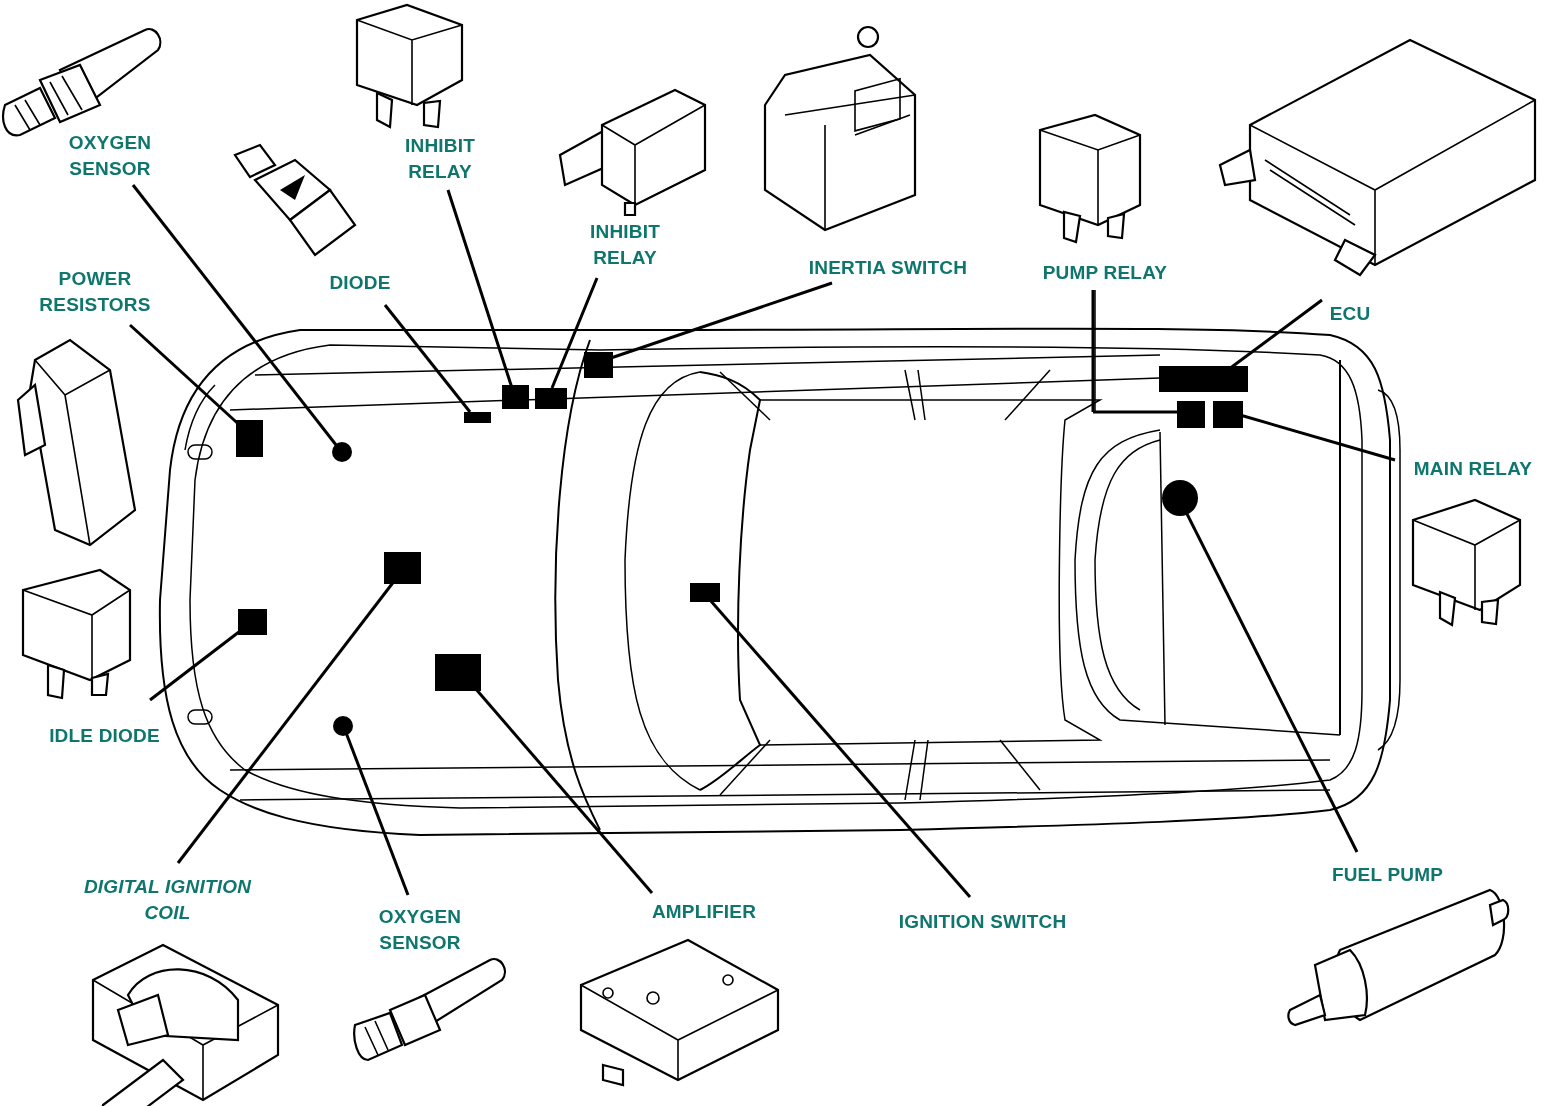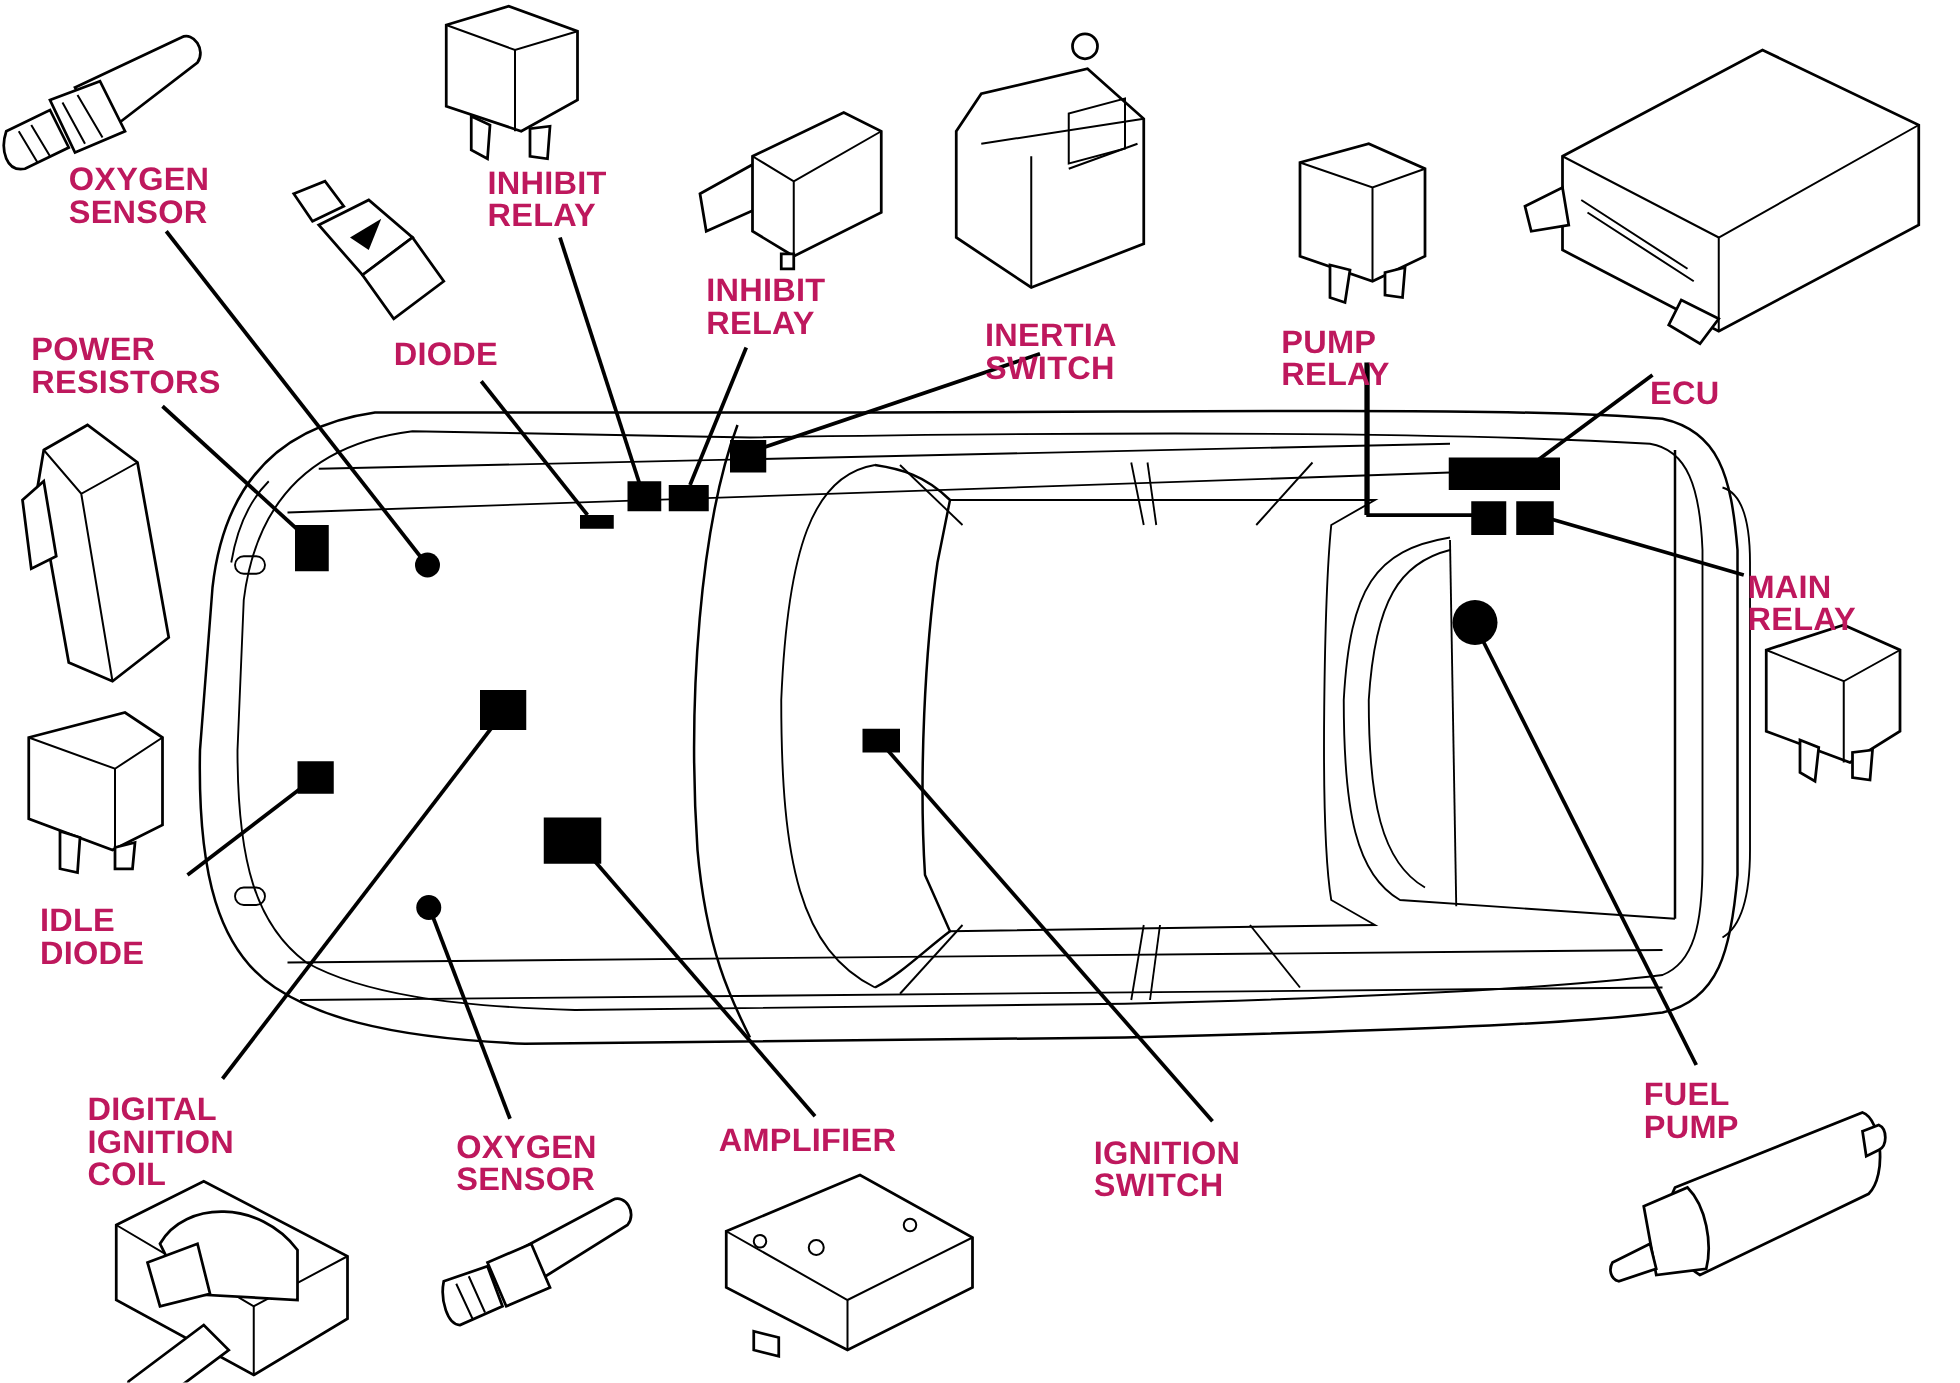--- a/index.html
+++ b/index.html
@@ -1,20 +1,20 @@
 <!DOCTYPE html>
 <html><head>
 <meta charset="utf-8">
 <style>
   html, body { margin: 0; padding: 0; background: #ffffff; }
   body { width: 1568px; height: 1106px; position: relative; overflow: hidden;
          font-family: "Liberation Sans", sans-serif; }
   #diagram { position: absolute; left: 0; top: 0; width: 1568px; height: 1106px; }
   .lbl { position: absolute; font-family: "Liberation Sans", sans-serif; font-weight: bold;
-         font-size: 26px; color: #be185d; line-height: 26px; white-space: pre-line;
+         font-size: 19px; color: #0f766e; text-align: center; line-height: 26px; white-space: pre-line;
          letter-spacing: 0.2px; }
   .outline { fill: none; stroke: #000; stroke-width: 2; }
   .thin { fill: none; stroke: #000; stroke-width: 1.5; }
   .leader { stroke: #000; stroke-width: 3; fill: none; }
   .marker { fill: #000; }
   .part { fill: #fff; stroke: #000; stroke-width: 2.2; }
   .partln { fill: none; stroke: #000; stroke-width: 1.6; }
 </style>
 </head>
 <body>
@@ -214,19 +214,19 @@
 <div class="lbl" style="left:315px; top:270px; width:90px;">DIODE</div>
 <div class="lbl" style="left:390px; top:133px; width:100px;">INHIBIT
 RELAY</div>
 <div class="lbl" style="left:565px; top:219px; width:120px;">INHIBIT
 RELAY</div>
 <div class="lbl" style="left:788px; top:255px; width:200px;">INERTIA SWITCH</div>
 <div class="lbl" style="left:1025px; top:260px; width:160px;">PUMP RELAY</div>
 <div class="lbl" style="left:1320px; top:270px; width:60px;margin-top:31px;">ECU</div>
 <div class="lbl" style="left:1398px; top:456px; width:150px;">MAIN RELAY</div>
 <div class="lbl" style="left:32px; top:723px; width:145px;">IDLE DIODE</div>
-<div class="lbl" style="left:70px; top:874px; width:215px;">DIGITAL IGNITION
+<div class="lbl" style="left:60px; top:874px; width:215px;font-style:italic;">DIGITAL IGNITION
 COIL</div>
 <div class="lbl" style="left:365px; top:904px; width:110px;">OXYGEN
 SENSOR</div>
-<div class="lbl" style="left:575px; top:899px; width:130px;">AMPLIFIER</div>
+<div class="lbl" style="left:639px; top:899px; width:130px;">AMPLIFIER</div>
 <div class="lbl" style="left:875px; top:909px; width:215px;">IGNITION SWITCH</div>
 <div class="lbl" style="left:1315px; top:862px; width:145px;">FUEL PUMP</div>
 
 </body></html>

